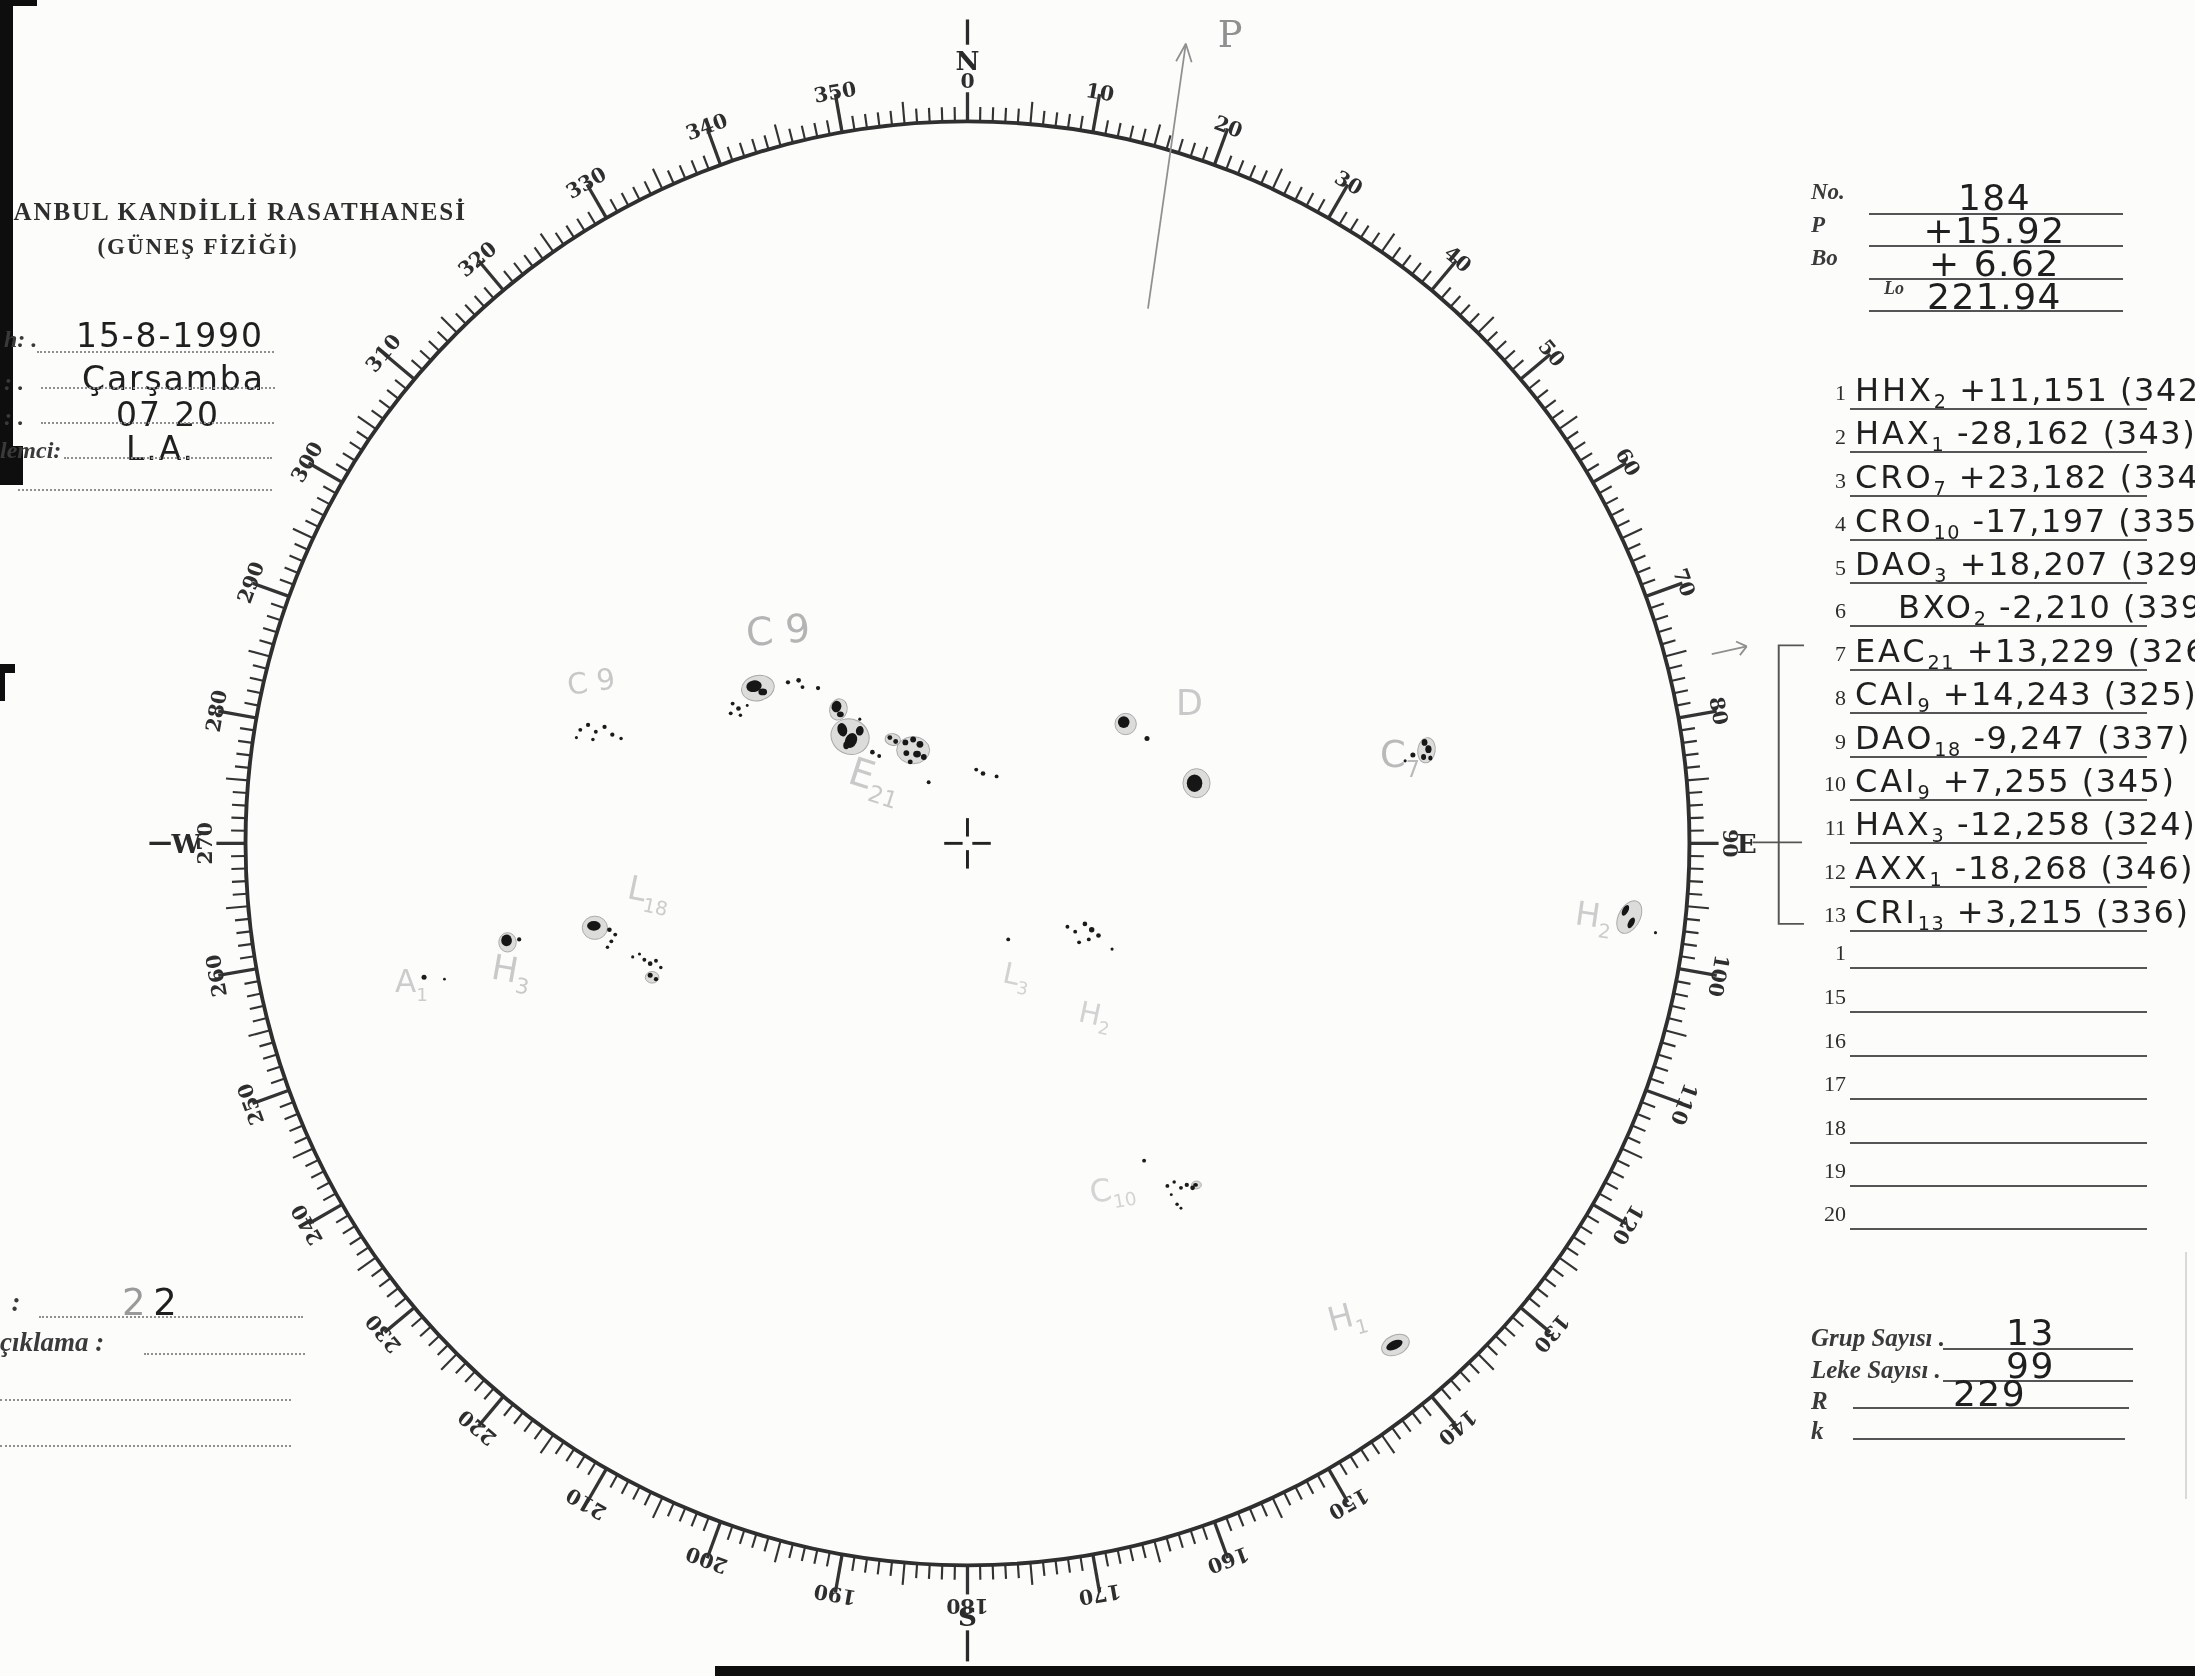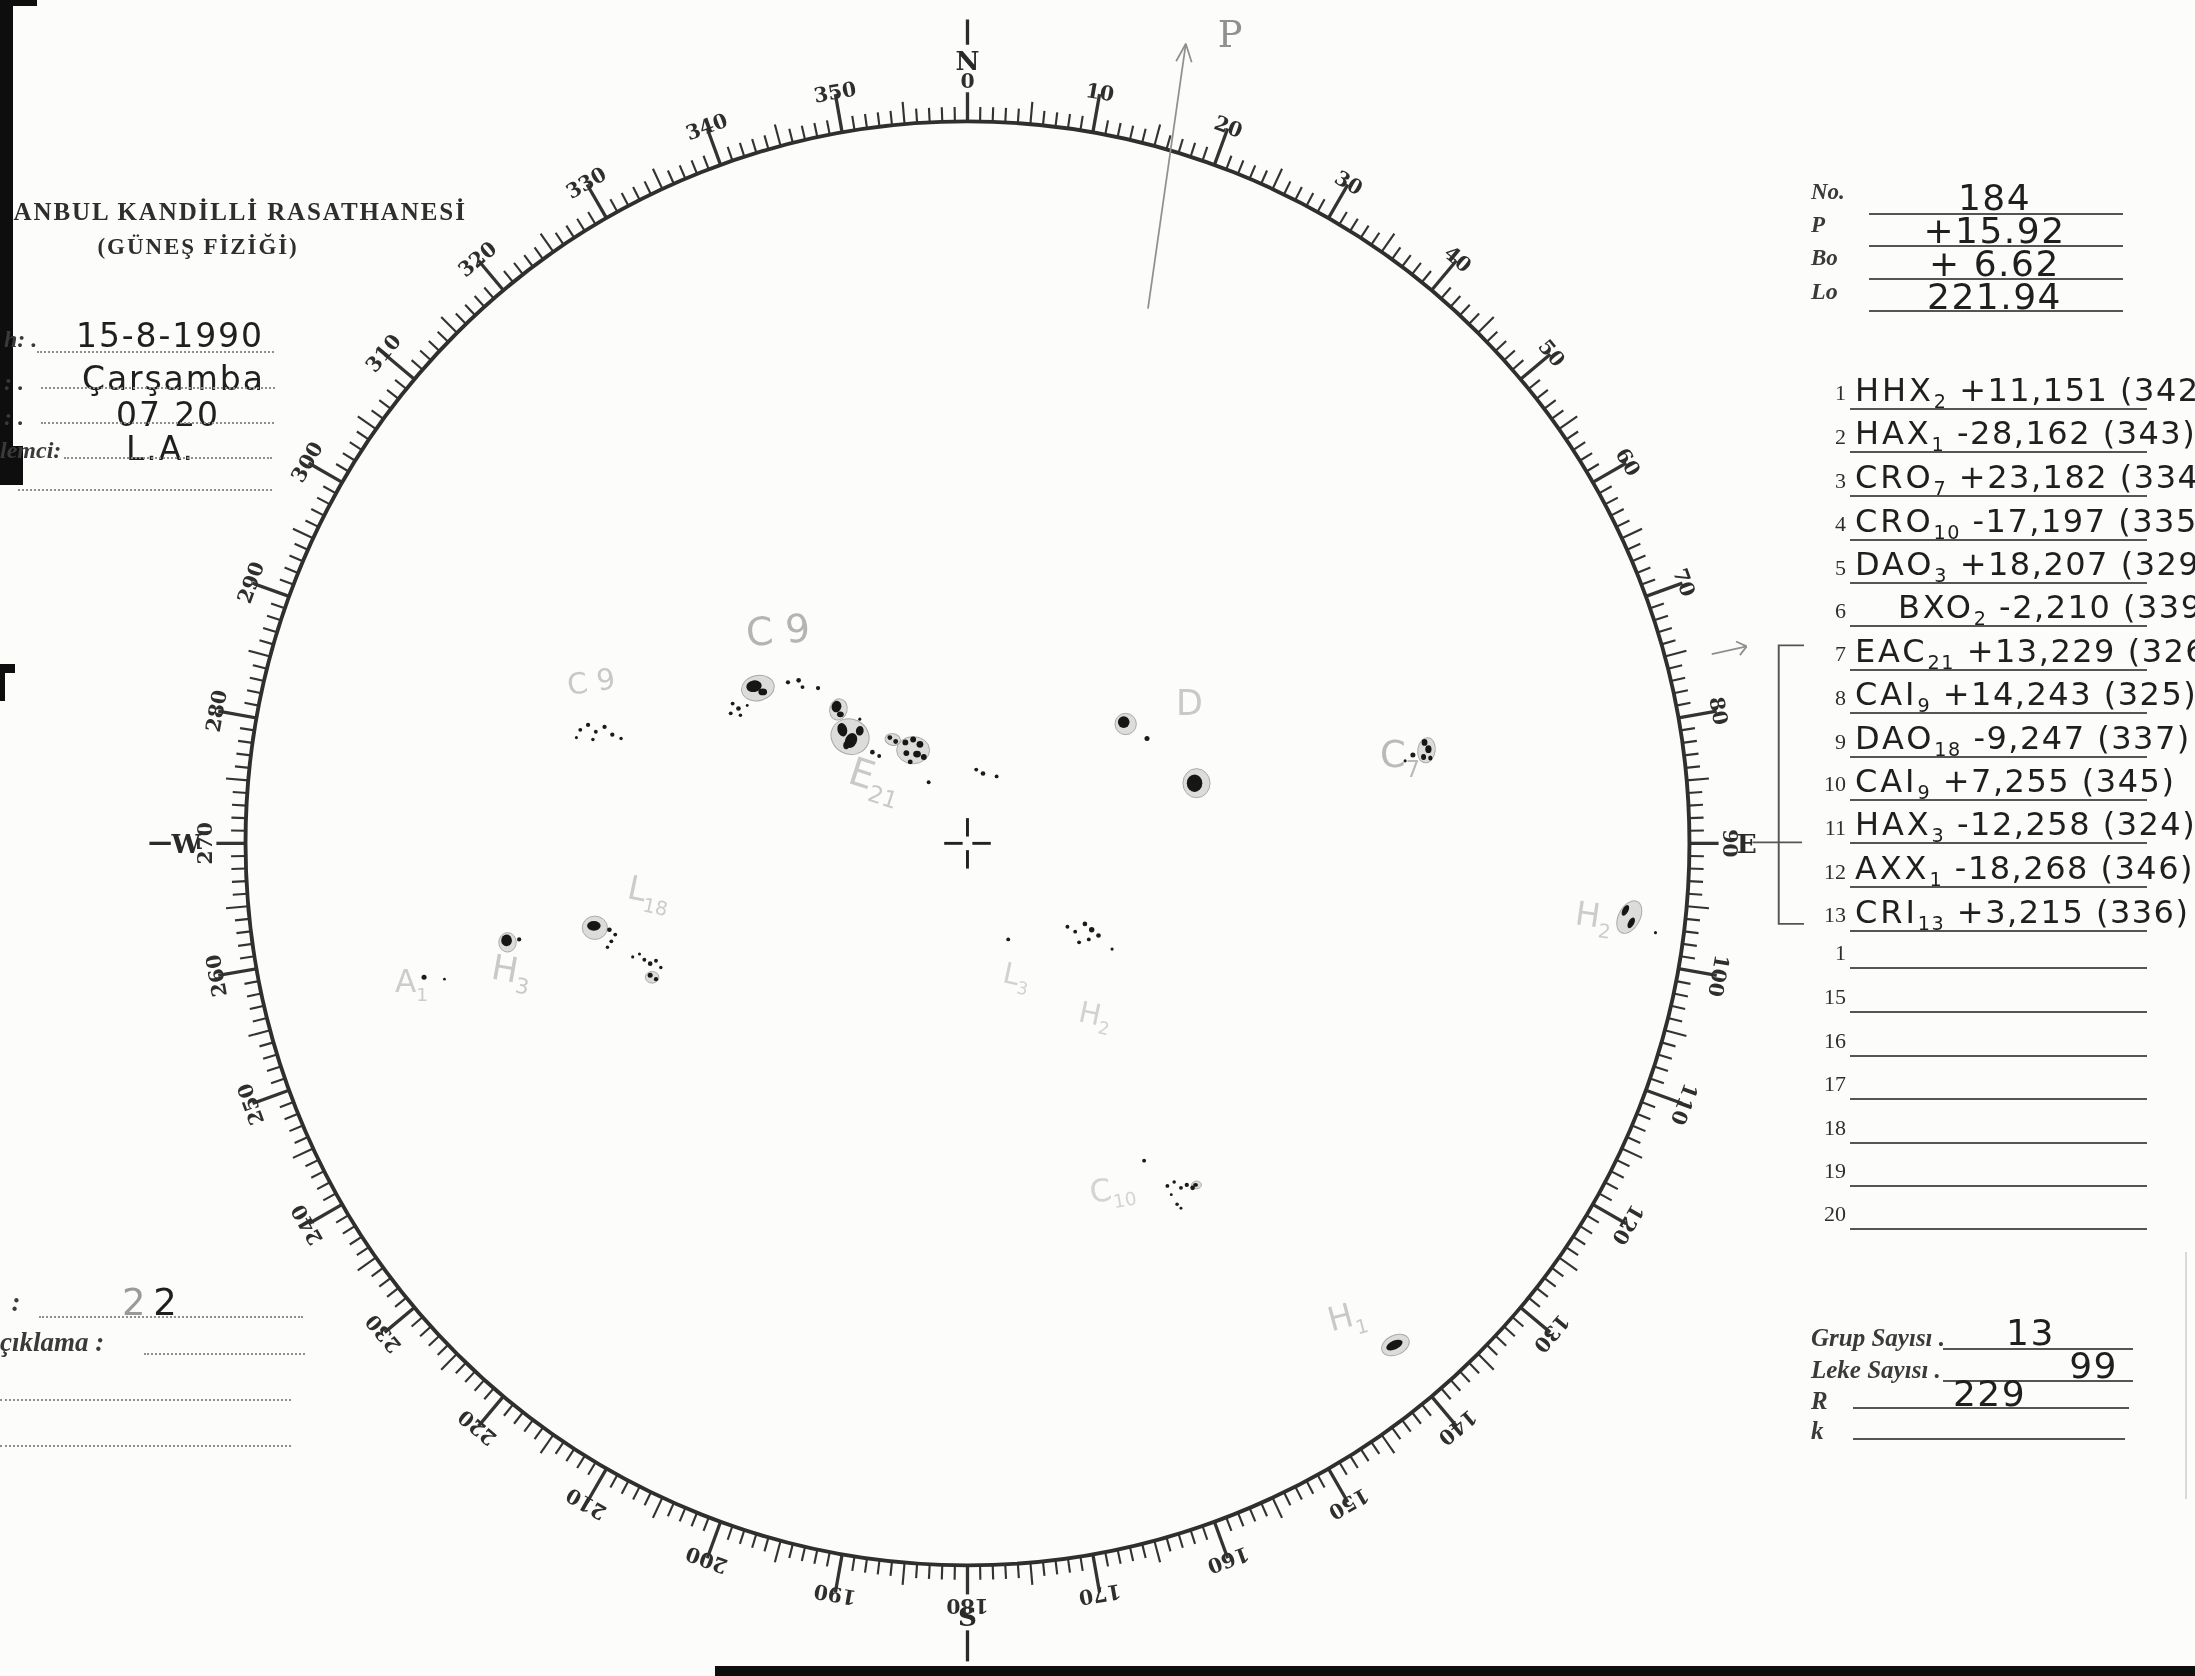--- a/index.html
+++ b/index.html
@@ -595,21 +595,21 @@
   <div id="obs-params">
       <div class="abs lbl-it" style="left:1811px;top:179px;font-size:23px;">No.</div>
       <div class="abs hand" style="left:1873px;top:177px;width:243px;text-align:center;font-size:36px;">184</div>
       <div class="abs solidline" style="left:1869px;top:213px;width:254px;"></div>
       <div class="abs lbl-it" style="left:1811px;top:212px;font-size:23px;">P</div>
       <div class="abs hand" style="left:1873px;top:210px;width:243px;text-align:center;font-size:36px;">+15.92</div>
       <div class="abs solidline" style="left:1869px;top:245px;width:254px;"></div>
       <div class="abs lbl-it" style="left:1811px;top:245px;font-size:23px;">Bo</div>
       <div class="abs hand" style="left:1873px;top:243px;width:243px;text-align:center;font-size:36px;">+ 6.62</div>
       <div class="abs solidline" style="left:1869px;top:278px;width:254px;"></div>
-      <div class="abs lbl-it" style="left:1811px;top:278px;font-size:24px;font-style:italic;">Lo</div>
+      <div class="abs lbl-it" style="left:1884px;top:278px;font-size:18px;font-style:italic;">Lo</div>
       <div class="abs hand" style="left:1873px;top:276px;width:243px;text-align:center;font-size:36px;">221.94</div>
       <div class="abs solidline" style="left:1869px;top:310px;width:254px;"></div>
     </div>
 
   <div id="group-list">
       <div class="abs num-col" style="left:1813px;top:380px;width:33px;font-size:22px;">1</div>
       <div class="abs hand" style="left:1855px;top:371px;font-size:32px;white-space:nowrap;"><span style="letter-spacing:2.9px;">HHX</span><sub>2</sub> +11,151 (342)</div>
       <div class="abs solidline" style="left:1850px;top:408px;width:297px;"></div>
       <div class="abs num-col" style="left:1813px;top:424px;width:33px;font-size:22px;">2</div>
       <div class="abs hand" style="left:1855px;top:414px;font-size:32px;white-space:nowrap;"><span style="letter-spacing:2.9px;">HAX</span><sub>1</sub> -28,162 (343)</div>
@@ -661,21 +661,21 @@
       <div class="abs solidline" style="left:1850px;top:1185px;width:297px;"></div>
       <div class="abs num-col" style="left:1813px;top:1201px;width:33px;font-size:22px;">20</div>
       <div class="abs solidline" style="left:1850px;top:1228px;width:297px;"></div>
     </div>
 
   <div id="totals">
       <div class="abs lbl-it" style="left:1811px;top:1324px;font-size:25px;">Grup Sayısı .</div>
       <div class="abs hand" style="left:1943px;top:1312px;width:175px;text-align:center;font-size:36px;">13</div>
       <div class="abs solidline" style="left:1943px;top:1348px;width:190px;"></div>
       <div class="abs lbl-it" style="left:1811px;top:1356px;font-size:25px;">Leke Sayısı .</div>
-      <div class="abs hand" style="left:1943px;top:1345px;width:175px;text-align:right;font-size:36px;">99</div>
+      <div class="abs hand" style="left:1943px;top:1345px;width:175px;text-align:center;font-size:36px;">99</div>
       <div class="abs solidline" style="left:1943px;top:1380px;width:190px;"></div>
       <div class="abs lbl-it" style="left:1811px;top:1387px;font-size:25px;">R</div>
       <div class="abs hand" style="left:1902px;top:1373px;width:175px;text-align:center;font-size:36px;">229</div>
       <div class="abs solidline" style="left:1853px;top:1407px;width:276px;"></div>
       <div class="abs lbl-it" style="left:1811px;top:1417px;font-size:25px;">k</div>
       <div class="abs solidline" style="left:1853px;top:1438px;width:272px;"></div>
     </div>
 
 </div>
 

